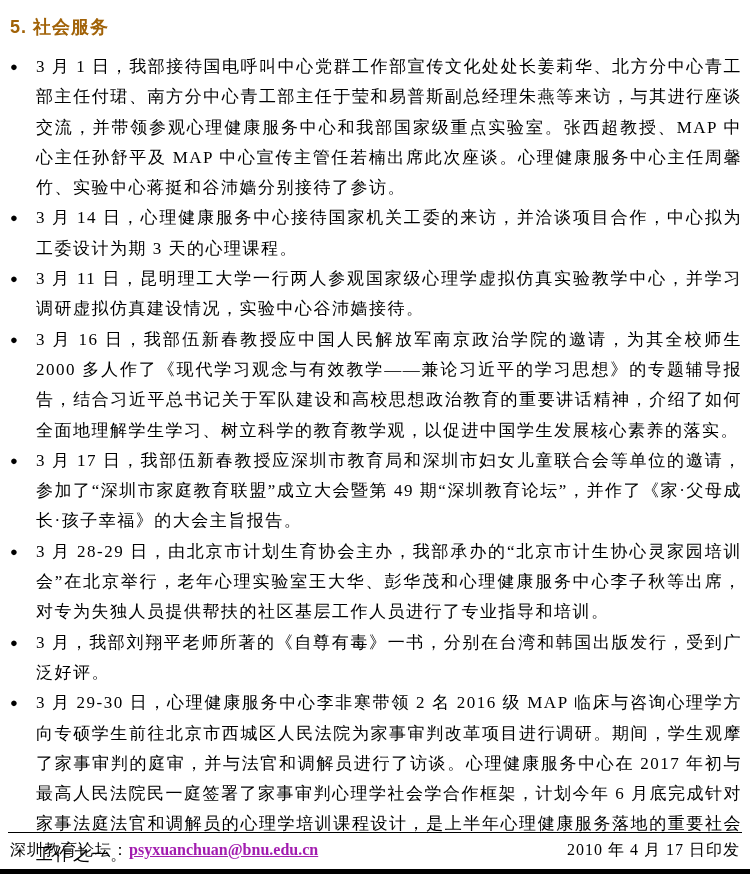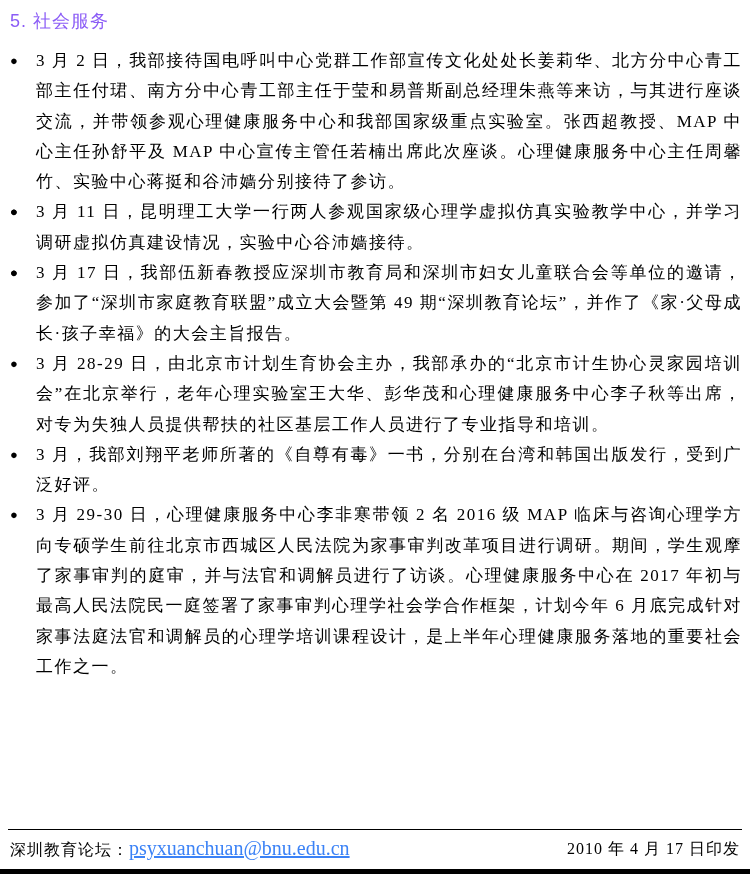--- a/index.html
+++ b/index.html
@@ -9,23 +9,23 @@
     background:#ffffff;
     box-sizing:border-box;
     font-family:"Liberation Serif","DejaVu Serif",serif;
     color:#000000;
     overflow:hidden;
   }
   .content{padding:3px 8px 0 8px;}
   h1.doc-heading{
     font-family:"Liberation Sans","DejaVu Sans",sans-serif;
     font-size:18px;
-    font-weight:normal;
-    color:#8b5cf6;           
-    margin:6px 0 13px 2px;
+    font-weight:bold;
+    color:#a16207;           
+    margin:12px 0 13px 2px;
     letter-spacing:1px;
   }
   ul.bullet-list{
     list-style:none;
     margin:0;padding:0;
   }
   ul.bullet-list li{
     position:relative;
     padding-left:28px;
     font-size:17px;
@@ -52,52 +52,55 @@
   }
   .footer-row{
     display:flex;
     justify-content:space-between;
     align-items:center;
     padding:7px 10px 8px 10px;
     font-size:16px;
     letter-spacing:1px;
   }
   .footer-row a.email-link{
-    color:#3b82f6;            
+    color:#a21caf;            
     text-decoration:underline;
     letter-spacing:0;
-    font-size:20px;
+    font-size:16px;
+    font-weight:bold;
   }
   .footer-bar{
     height:5px;
     background:#000000;
     margin:0 0 7px 0;
   }
 </style>
 </head>
 <body>
 
 <div class="page">
   <div class="content">
     <h1 class="doc-heading">5. 社会服务</h1>
 
     <ul class="bullet-list">
       <li>
         <span class="blt">●</span>
-        <span class="txt">3 月 2 日，我部接待国电呼叫中心党群工作部宣传文化处处长姜莉华、北方分中心青工部主任付珺、南方分中心青工部主任于莹和易普斯副总经理朱燕等来访，与其进行座谈交流，并带领参观心理健康服务中心和我部国家级重点实验室。张西超教授、MAP 中心主任孙舒平及 MAP 中心宣传主管任若楠出席此次座谈。心理健康服务中心主任周馨竹、实验中心蒋挺和谷沛嫱分别接待了参访。</span>
+        <span class="txt">3 月 1 日，我部接待国电呼叫中心党群工作部宣传文化处处长姜莉华、北方分中心青工部主任付珺、南方分中心青工部主任于莹和易普斯副总经理朱燕等来访，与其进行座谈交流，并带领参观心理健康服务中心和我部国家级重点实验室。张西超教授、MAP 中心主任孙舒平及 MAP 中心宣传主管任若楠出席此次座谈。心理健康服务中心主任周馨竹、实验中心蒋挺和谷沛嫱分别接待了参访。</span>
       </li>
       <li>
         <span class="blt">●</span>
+        <span class="txt">3 月 14 日，心理健康服务中心接待国家机关工委的来访，并洽谈项目合作，中心拟为工委设计为期 3 天的心理课程。</span>
       </li>
       <li>
         <span class="blt">●</span>
         <span class="txt">3 月 11 日，昆明理工大学一行两人参观国家级心理学虚拟仿真实验教学中心，并学习调研虚拟仿真建设情况，实验中心谷沛嫱接待。</span>
       </li>
       <li>
         <span class="blt">●</span>
+        <span class="txt">3 月 16 日，我部伍新春教授应中国人民解放军南京政治学院的邀请，为其全校师生 2000 多人作了《现代学习观念与有效教学——兼论习近平的学习思想》的专题辅导报告，结合习近平总书记关于军队建设和高校思想政治教育的重要讲话精神，介绍了如何全面地理解学生学习、树立科学的教育教学观，以促进中国学生发展核心素养的落实。</span>
       </li>
       <li>
         <span class="blt">●</span>
         <span class="txt">3 月 17 日，我部伍新春教授应深圳市教育局和深圳市妇女儿童联合会等单位的邀请，参加了“深圳市家庭教育联盟”成立大会暨第 49 期“深圳教育论坛”，并作了《家·父母成长·孩子幸福》的大会主旨报告。</span>
       </li>
       <li>
         <span class="blt">●</span>
         <span class="txt">3 月 28-29 日，由北京市计划生育协会主办，我部承办的“北京市计生协心灵家园培训会”在北京举行，老年心理实验室王大华、彭华茂和心理健康服务中心李子秋等出席，对专为失独人员提供帮扶的社区基层工作人员进行了专业指导和培训。</span>
       </li>
       <li>

